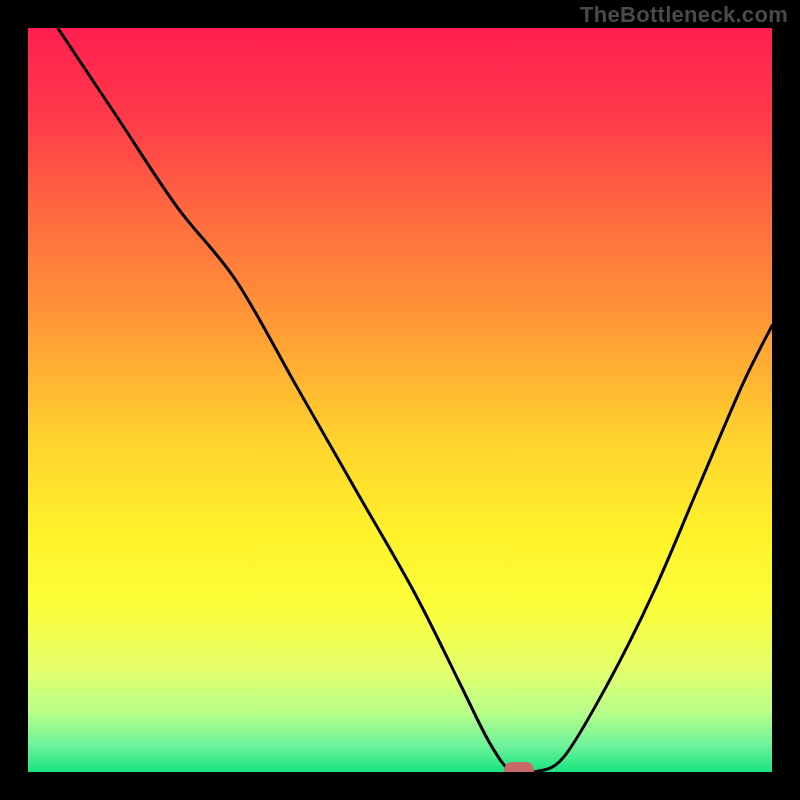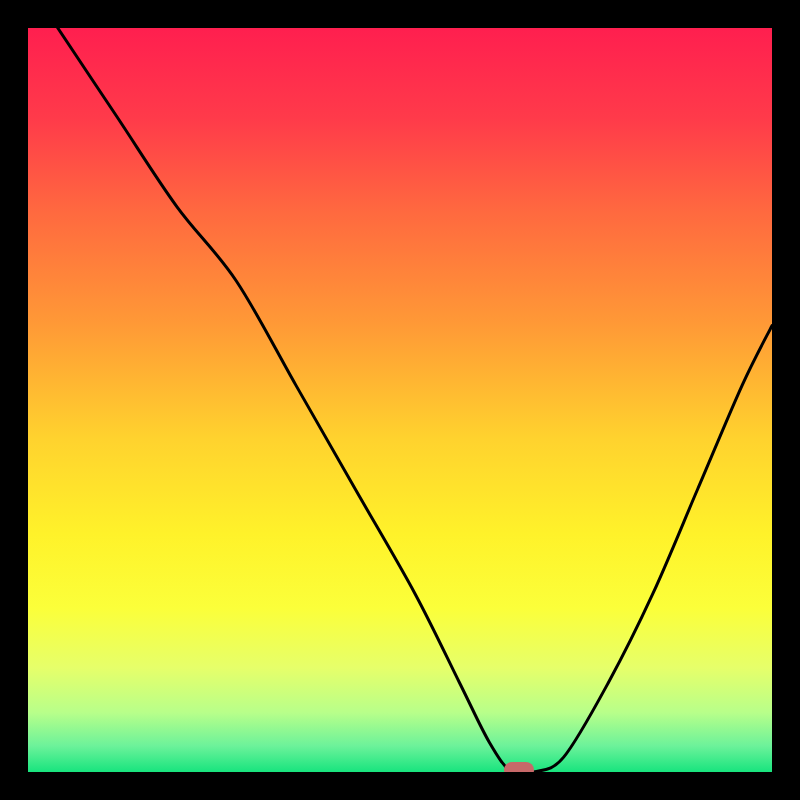--- a/index.html
+++ b/index.html
@@ -48,20 +48,21 @@
     border-radius: 8px;
     background: #c76969;
     transform: translate(-50%, -50%);
     z-index: 4;
   }
 </style>
 </head>
 <body>
 
 <div class="frame">
+  <div class="watermark">TheBottleneck.com</div>
 
   <div class="plot">
     <svg viewBox="0 0 744 744" preserveAspectRatio="none">
       <defs>
         <linearGradient id="bg-grad" x1="0" y1="0" x2="0" y2="1">
             <stop offset="0%" stop-color="#ff1f4f"></stop>
             <stop offset="12%" stop-color="#ff3a4a"></stop>
             <stop offset="25%" stop-color="#ff6a3f"></stop>
             <stop offset="40%" stop-color="#ff9a36"></stop>
             <stop offset="55.00000000000001%" stop-color="#ffd22e"></stop>

